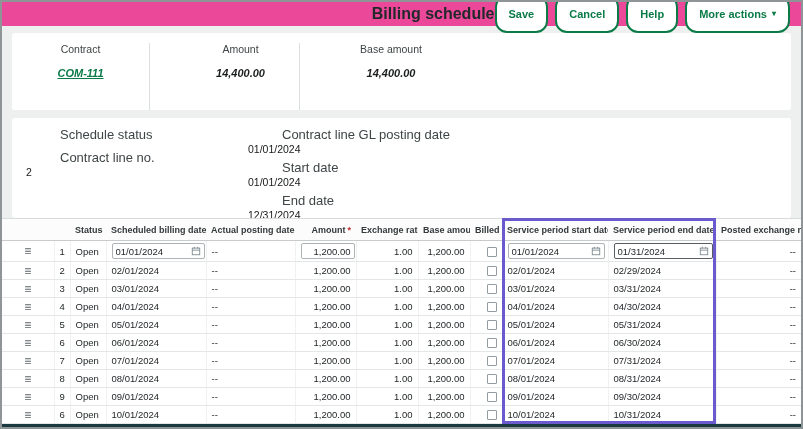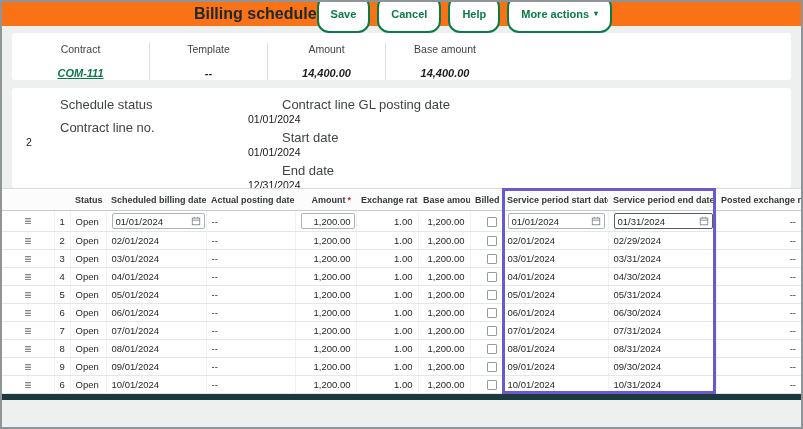--- a/index.html
+++ b/index.html
@@ -7,40 +7,40 @@
   body {
     font-family: "Liberation Sans", sans-serif;
     background: #eef0ef;
     border: 2px solid #8f9496;
     overflow: hidden;
     position: relative;
     color: #24282a;
   }
   
   .topbar {
-    height: 24px; background: #f97316;
-    display: flex; align-items: center; justify-content: center;
+    height: 24px; background: #ec4899;
+    display: flex; align-items: center; justify-content: flex-end;
     padding: 0 11px 0 14px;
   }
   .title { font-size: 16px; font-weight: bold; color: #23282b; }
   .btns { display: flex; gap: 7px; align-items: center; }
   .pill {
     border: 2px solid var(--accent, #0a7b47);
     color: var(--accent, #0a7b47);
     background: #fff; border-radius: 12px;
     font-family: "Liberation Sans", sans-serif;
     font-size: 11px; font-weight: bold;
     height: 21px; padding: 17px 12px;
     display: inline-flex; align-items: center; gap: 5px;
     cursor: pointer; white-space: nowrap;
   }
   .caret { font-size: 8px; line-height: 1; }
   
   .card { background: #fff; margin: 0 10px; border-radius: 3px; }
-  .card1 { margin-top: 7px; height: 47px; display: flex; padding-top: 10px; }
+  .card1 { margin-top: 7px; height: 77px; display: flex; padding-top: 10px; gap: 32px; }
   .sumcol { padding: 0 8px; text-align: center; border-right: 1px solid #dcdfdf; min-width: 118px; }
   .sumcol:last-child { border-right: none; }
   .sumcol.c1 { min-width: 138px; }
   .sumlabel { font-size: 10.5px; color: #3f4446; margin-bottom: 8px; }
   .sumvalue { font-size: 11px; font-weight: bold; color: #1b1e1f; display: inline-block; font-style: italic; }
   .sumvalue.link { color: var(--accent, #0a7b47); text-decoration: underline; cursor: pointer; }
   .card2 { margin-top: 8px; height: 100px; display: flex; padding: 10px 0 0 14px; overflow: hidden; }
   .dcol-left { width: 222px; }
   .pair { margin-bottom: 5px; }
   .dlabel { font-size: 13px; color: #3f4446; line-height: 14px; margin-left: 34px; }
@@ -114,24 +114,20 @@
       <span>More actions</span>
       <span class="caret">▾</span>
     </button>
   </div>
 </div>
 
 <div class="card card1">
   <div class="sumcol c1">
     <div class="sumlabel">Contract</div>
     <a class="sumvalue link">COM-111</a>
-  </div>
-  <div class="sumcol">
-    <div class="sumlabel">Template</div>
-    <div class="sumvalue">--</div>
   </div>
   <div class="sumcol">
     <div class="sumlabel">Amount</div>
     <div class="sumvalue">14,400.00</div>
   </div>
   <div class="sumcol">
     <div class="sumlabel">Base amount</div>
     <div class="sumvalue">14,400.00</div>
   </div>
 </div>

